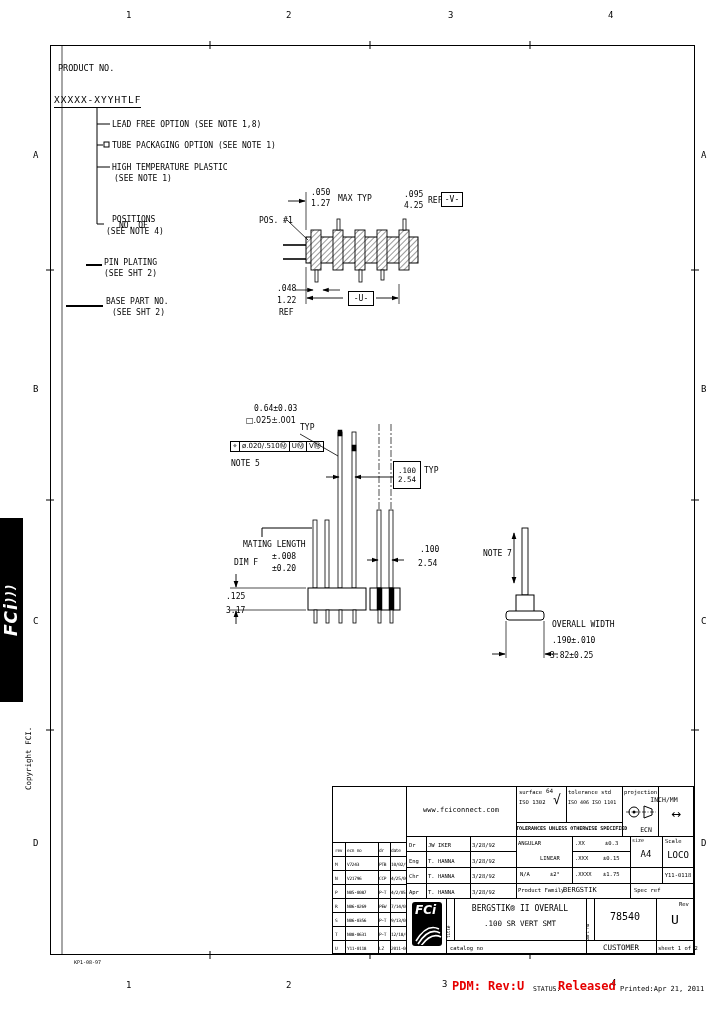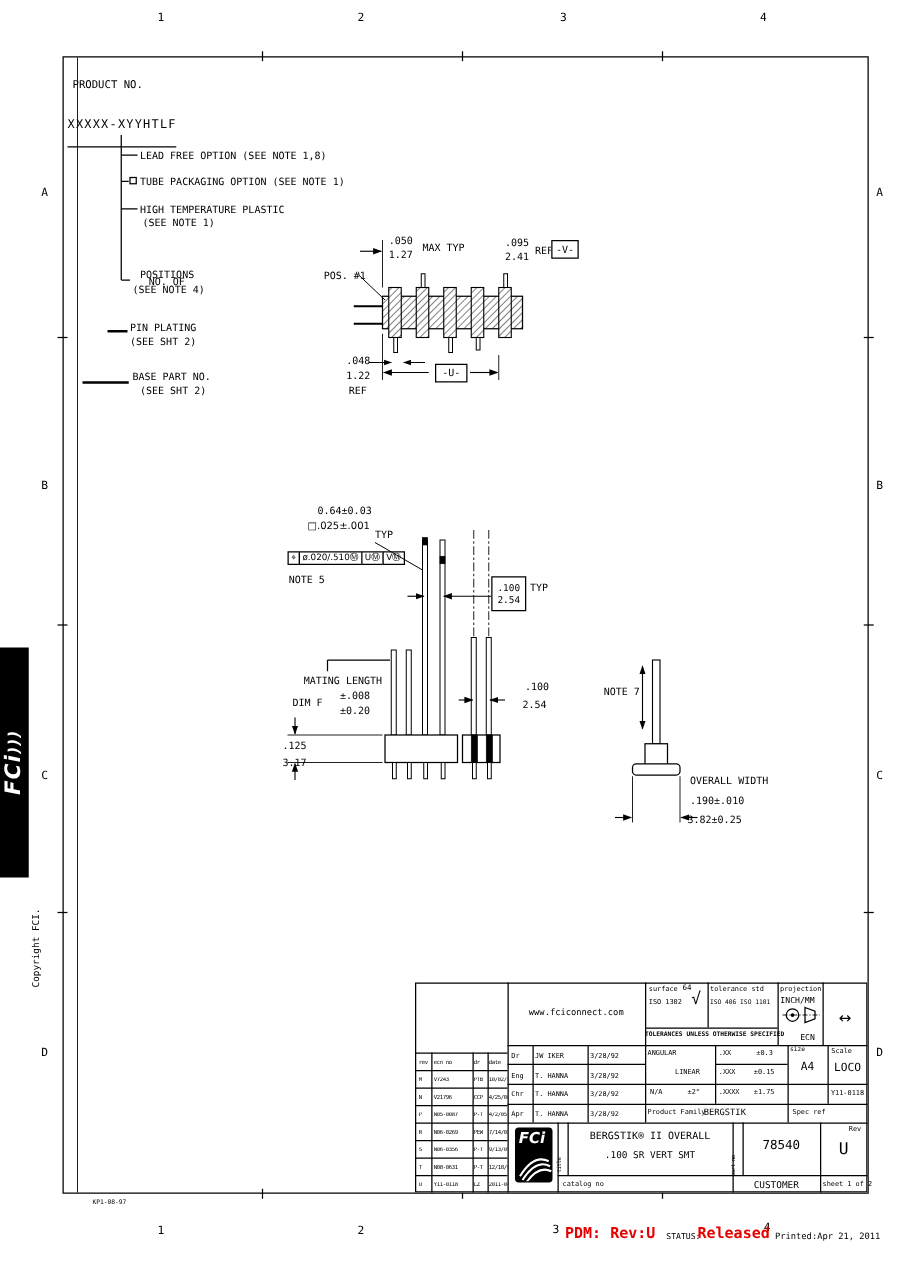--- a/index.html
+++ b/index.html
@@ -71,38 +71,38 @@
          font:bold italic 17px/23px 'DejaVu Sans',sans-serif;text-align:center;letter-spacing:1px">
       <span>FCi</span><span style="font-size:12px">)))</span>
     </div>
   </div>
 
   <div class="vert t f75" style="left:25px;top:688px;height:102px">Copyright FCI.</div>
 
   <div class="t f5" style="left:74px;top:960px">KP1-08-97</div>
 
   <div class="t" style="left:58px;top:64px;font-size:8.5px">PRODUCT NO.</div>
-  <div class="t f95" style="left:54px;top:95px;letter-spacing:1px;border-bottom:1px solid #000;padding-bottom:11px">XXXXX-XYYHTLF</div>
+  <div class="t f95" style="left:54px;top:95px;letter-spacing:1px;border-bottom:1px solid #000;padding-bottom:1px">XXXXX-XYYHTLF</div>
   <div class="t" style="left:112px;top:120px">LEAD FREE OPTION (SEE NOTE 1,8)</div>
   <div class="t" style="left:112px;top:141px">TUBE PACKAGING OPTION (SEE NOTE 1)</div>
   <div class="t" style="left:112px;top:163px">HIGH TEMPERATURE PLASTIC</div>
   <div class="t" style="left:114px;top:174px">(SEE NOTE 1)</div>
   <div class="t" style="left:119px;top:221px">NO. OF</div>
   <div class="t" style="left:112px;top:215px">POSITIONS</div>
   <div class="t" style="left:106px;top:227px">(SEE NOTE 4)</div>
   <div class="t" style="left:104px;top:258px">PIN PLATING</div>
   <div class="t" style="left:104px;top:269px">(SEE SHT 2)</div>
   <div class="t" style="left:106px;top:297px">BASE PART NO.</div>
   <div class="t" style="left:112px;top:308px">(SEE SHT 2)</div>
 
   <div class="t" style="left:311px;top:188px">.050</div>
   <div class="t" style="left:311px;top:199px">1.27</div>
   <div class="t" style="left:338px;top:194px">MAX TYP</div>
   <div class="t" style="left:404px;top:190px">.095</div>
-  <div class="t" style="left:404px;top:201px">2.41</div>
+  <div class="t" style="left:404px;top:201px">4.25</div>
   <div class="t" style="left:428px;top:196px">REF</div>
   <div class="box" style="left:441px;top:192px;width:20px;height:13px">-V-</div>
   <div class="t" style="left:259px;top:216px">POS. #1</div>
   <div class="t" style="left:277px;top:284px">.048</div>
   <div class="t" style="left:277px;top:296px">1.22</div>
   <div class="t" style="left:279px;top:308px">REF</div>
   <div class="box" style="left:348px;top:291px;width:24px;height:13px">-U-</div>
 
   <div class="t" style="left:246px;top:416px;font-family:'DejaVu Sans',sans-serif">□.025±.001</div>
   <div class="t" style="left:254px;top:404px">0.64±0.03</div>
@@ -327,21 +327,21 @@
   <div class="t f55" style="left:568px;top:789px">tolerance std</div>
   <div class="t f5" style="left:568px;top:800px">ISO 406 ISO 1101</div>
   <div class="t f5 b c" style="left:516px;top:826px;width:106px">TOLERANCES UNLESS OTHERWISE SPECIFIED</div>
   <div class="t f55" style="left:624px;top:789px">projection</div>
   <svg style="left:625px;top:799px" width="32" height="26" viewBox="0 0 32 26">
     <line x1="1" y1="13" x2="31" y2="13" stroke="#000" stroke-width="0.7" stroke-dasharray="4 1.5 1 1.5"></line>
     <circle cx="9" cy="13" r="5" fill="none" stroke="#000" stroke-width="1"></circle>
     <circle cx="9" cy="13" r="1.5" fill="#000"></circle>
     <path d="M19,7L27,10V16L19,19Z" fill="none" stroke="#000" stroke-width="1"></path>
   </svg>
-  <div class="t f65 c" style="left:620px;top:797px;width:36px">INCH/MM</div>
+  <div class="t f65 c" style="left:646px;top:797px;width:36px">INCH/MM</div>
   <div class="t f12 c" style="left:658px;top:808px;width:36px;font-family:'DejaVu Sans',sans-serif">↔</div>
 
   <div class="aprow" style="top:837px">
     <span class="ac1">Dr</span>
     <span class="ac2">JW IKER</span>
     <span class="ac3">3/28/92</span>
   </div>
   <div class="aprow" style="top:853px">
     <span class="ac1">Eng</span>
     <span class="ac2">T. HANNA</span>

